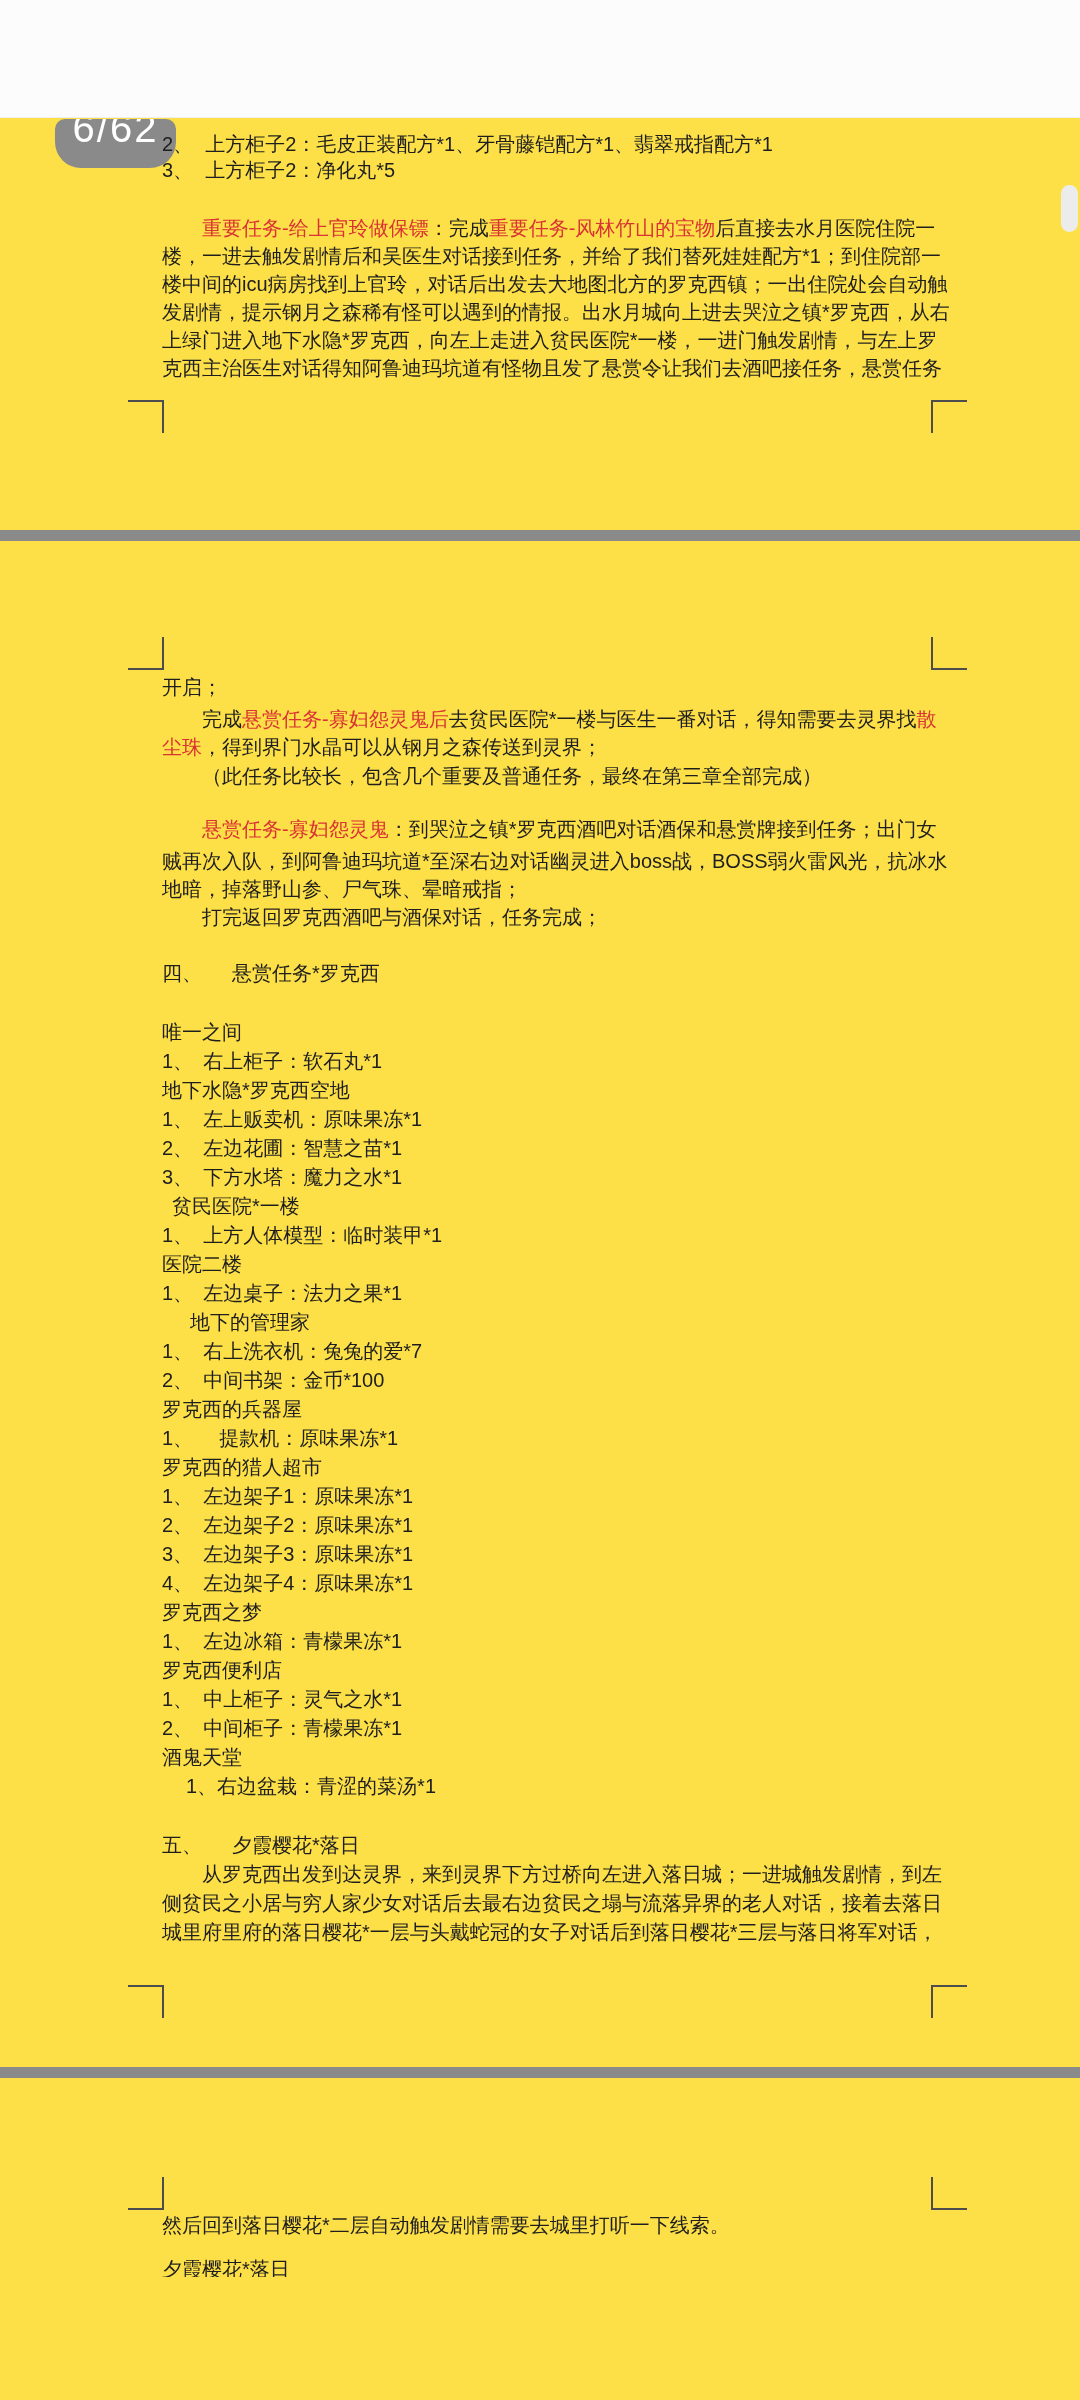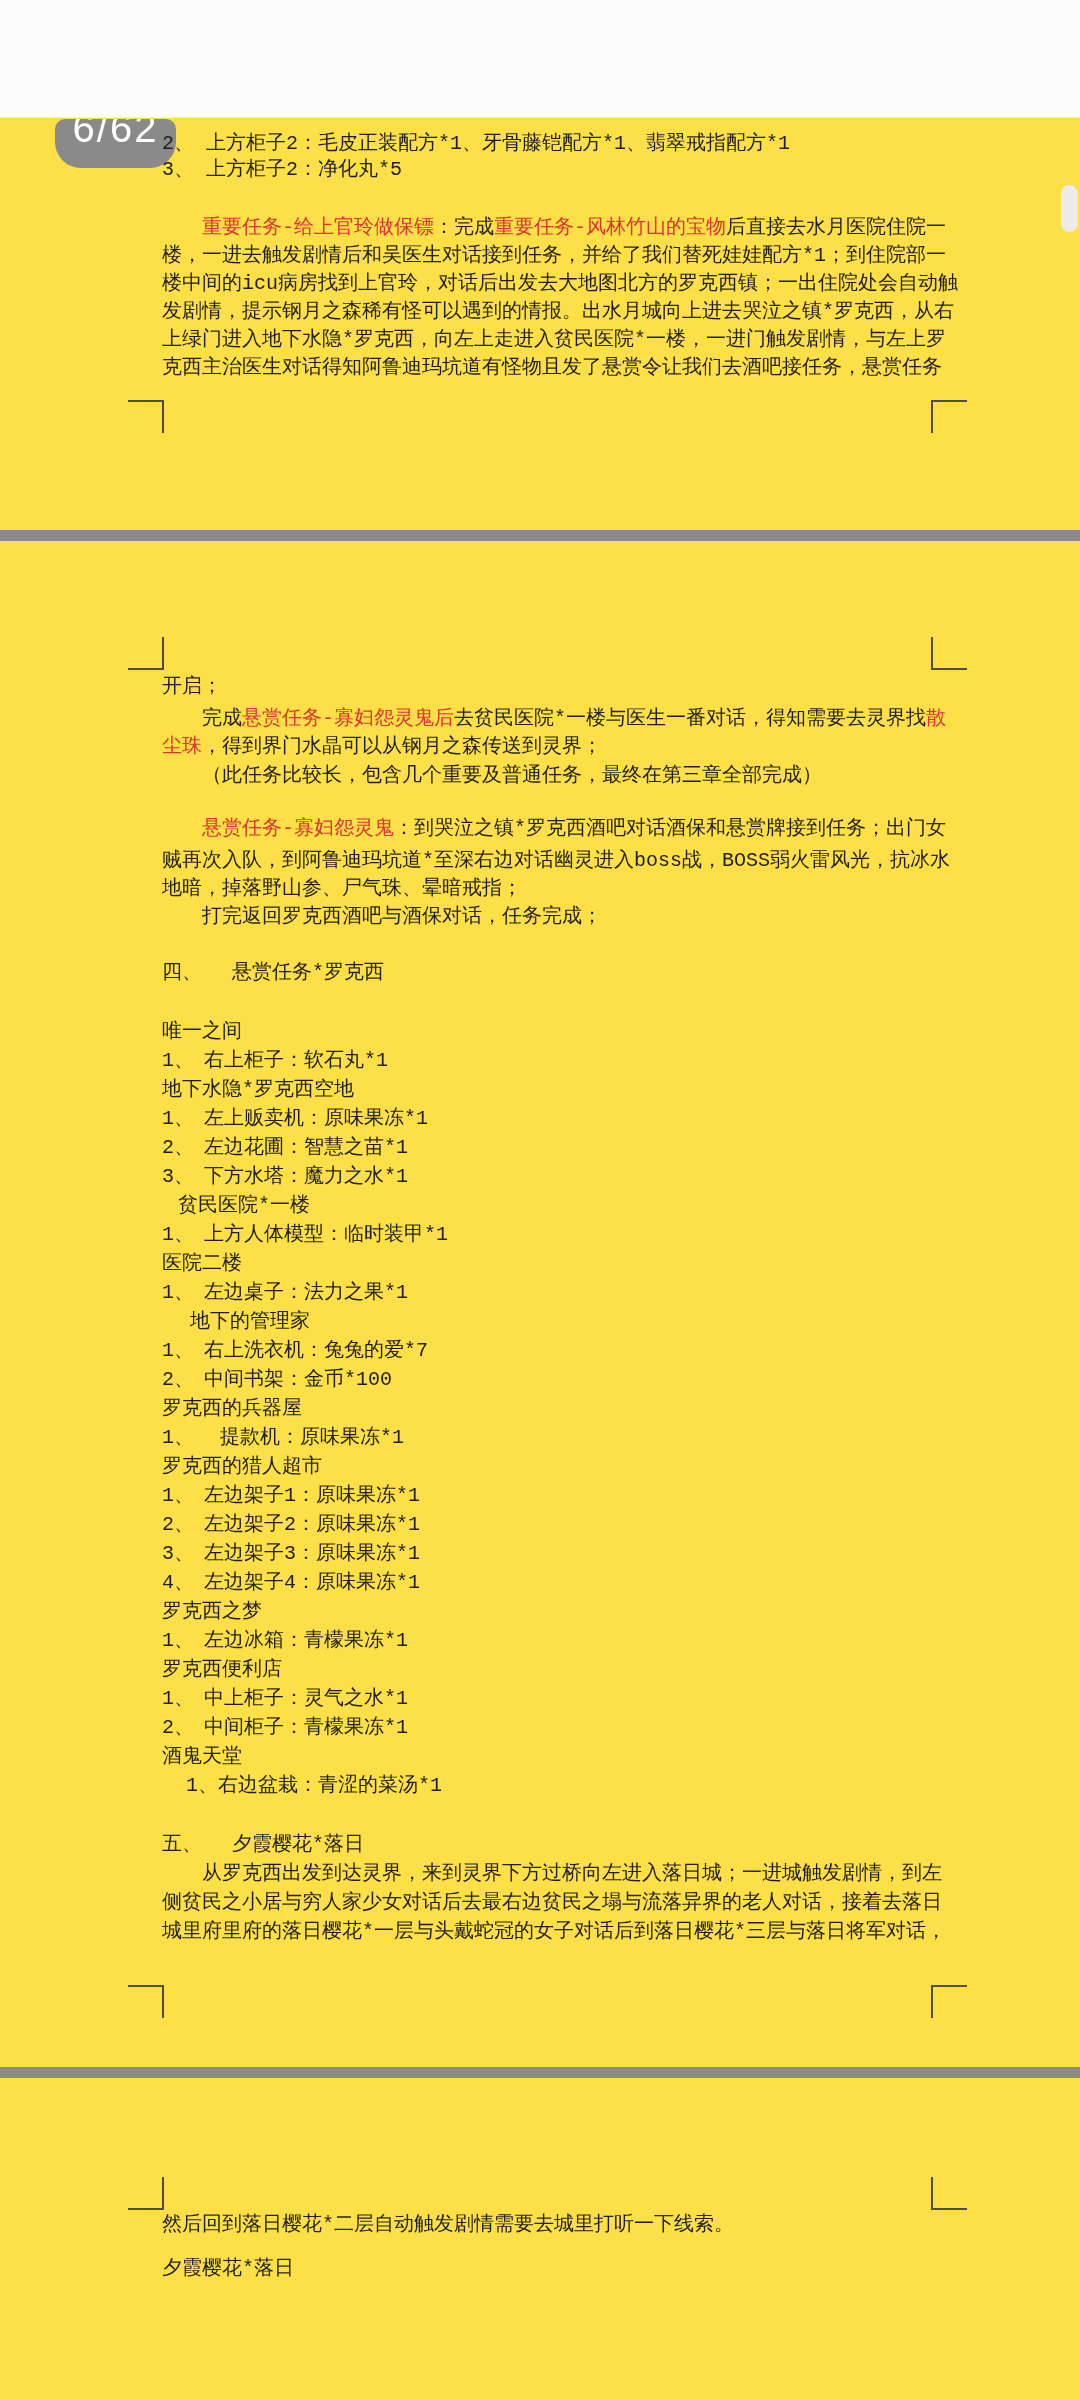--- a/index.html
+++ b/index.html
@@ -13,21 +13,21 @@
     position:absolute;overflow:hidden;text-align:center;
     border-radius:10px 10px 26px 26px;
   }
   .badge span{
     display:block;margin-top:-13px;font-size:40px;line-height:44px;
     color:#ffffff;letter-spacing:2px;font-weight:400;
   }
   .band{position:absolute;left:0;width:1080px;}
   .line{
     position:absolute;white-space:nowrap;
-    font-size:20px;line-height:28px;color:#1e1e1e;font-family:Liberation Mono, monospace;
+    font-size:20px;line-height:28px;color:#1e1e1e;
   }
   .line.clip{overflow:hidden;}
   .line span{display:inline-block;}
   .red{color:#d93333;}
   .mark{position:absolute;background:#4d4d4d;}
   .scroll-thumb{position:absolute;border-radius:9px;background:#ececec;}
 </style>
 </head>
 <body>
 
@@ -74,21 +74,21 @@
       <div class="line" style="top: 847px; left: 162px;"><span>贼再次入队，到阿鲁迪玛坑道*至深右边对话幽灵进入boss战，BOSS弱火雷风光，抗冰水</span></div>
       <div class="line" style="top: 875px; left: 162px;"><span>地暗，掉落野山参、尸气珠、晕暗戒指；</span></div>
       <div class="line" style="top: 903px; left: 202px;"><span>打完返回罗克西酒吧与酒保对话，任务完成；</span></div>
       <div class="line" style="top: 959px; left: 162px;"><span>四、</span><span style="margin-left: 30px;">悬赏任务*罗克西</span></div>
       <div class="line" style="top: 1018px; left: 162px;"><span>唯一之间</span></div>
       <div class="line" style="top: 1047px; left: 162px;"><span>1、</span><span style="margin-left: 10px;">右上柜子：软石丸*1</span></div>
       <div class="line" style="top: 1076px; left: 162px;"><span>地下水隐*罗克西空地</span></div>
       <div class="line" style="top: 1105px; left: 162px;"><span>1、</span><span style="margin-left: 10px;">左上贩卖机：原味果冻*1</span></div>
       <div class="line" style="top: 1134px; left: 162px;"><span>2、</span><span style="margin-left: 10px;">左边花圃：智慧之苗*1</span></div>
       <div class="line" style="top: 1163px; left: 162px;"><span>3、</span><span style="margin-left: 10px;">下方水塔：魔力之水*1</span></div>
-      <div class="line" style="top: 1192px; left: 178px;"><span>贫民医院*一楼</span></div>
+      <div class="line" style="top: 1192px; left: 172px;"><span>贫民医院*一楼</span></div>
       <div class="line" style="top: 1221px; left: 162px;"><span>1、</span><span style="margin-left: 10px;">上方人体模型：临时装甲*1</span></div>
       <div class="line" style="top: 1250px; left: 162px;"><span>医院二楼</span></div>
       <div class="line" style="top: 1279px; left: 162px; text-align: right;"><span>1、</span><span style="margin-left: 10px;">左边桌子：法力之果*1</span></div>
       <div class="line" style="top: 1308px; left: 162px; margin-left: 28px;"><span>地下的管理家</span></div>
       <div class="line" style="top: 1337px; left: 162px;"><span>1、</span><span style="margin-left: 10px;">右上洗衣机：兔兔的爱*7</span></div>
       <div class="line" style="top: 1366px; left: 162px;"><span>2、</span><span style="margin-left: 10px;">中间书架：金币*100</span></div>
       <div class="line" style="top: 1395px; left: 162px;"><span>罗克西的兵器屋</span></div>
       <div class="line" style="top: 1424px; left: 162px;"><span>1、</span><span style="margin-left: 26px;">提款机：原味果冻*1</span></div>
       <div class="line" style="top: 1453px; left: 162px;"><span>罗克西的猎人超市</span></div>
       <div class="line" style="top: 1482px; left: 162px;"><span>1、</span><span style="margin-left: 10px;">左边架子1：原味果冻*1</span></div>

